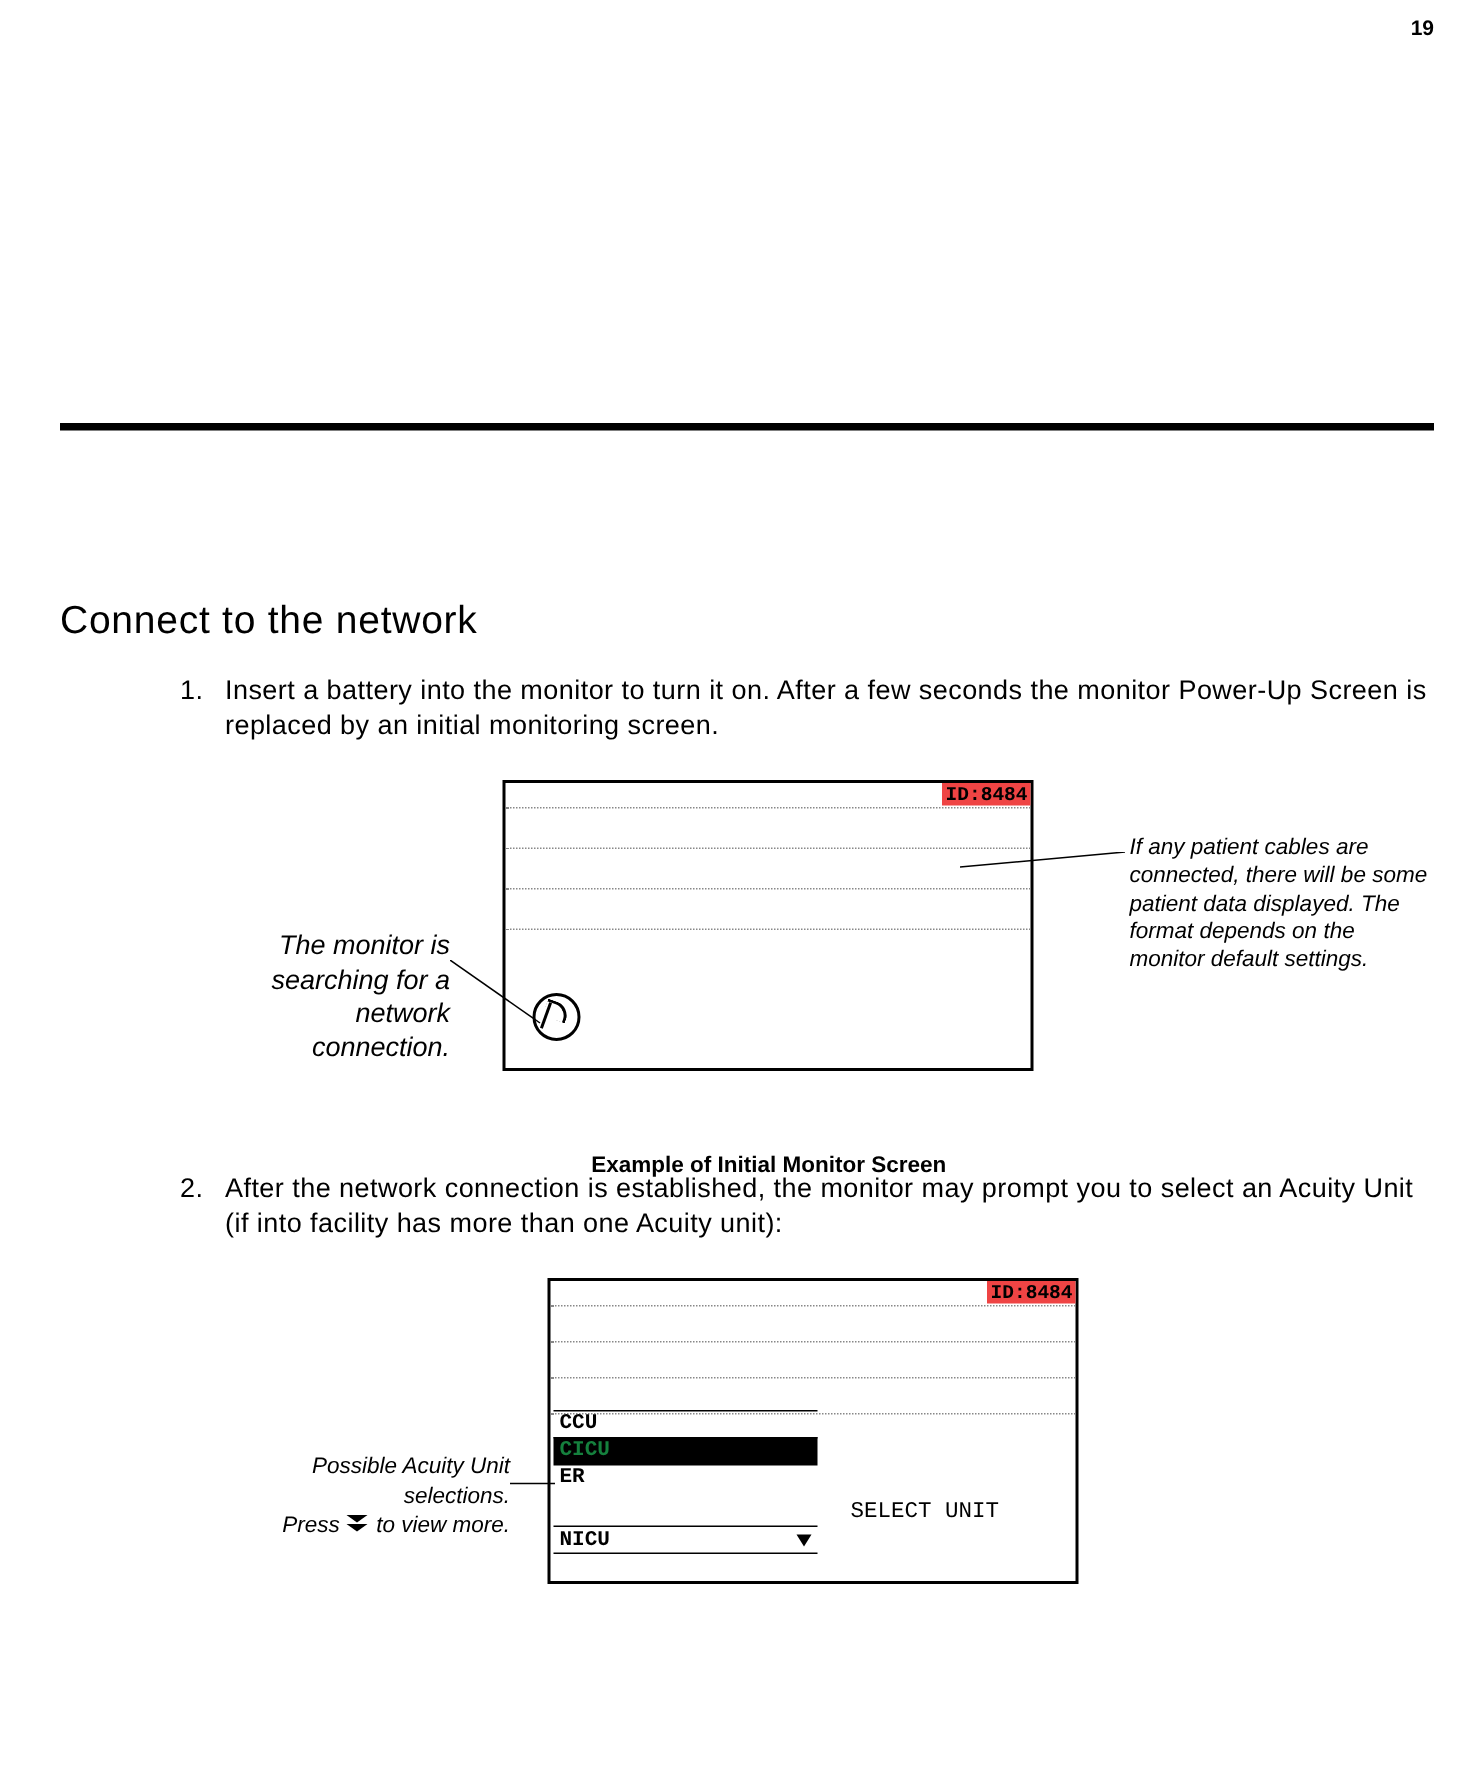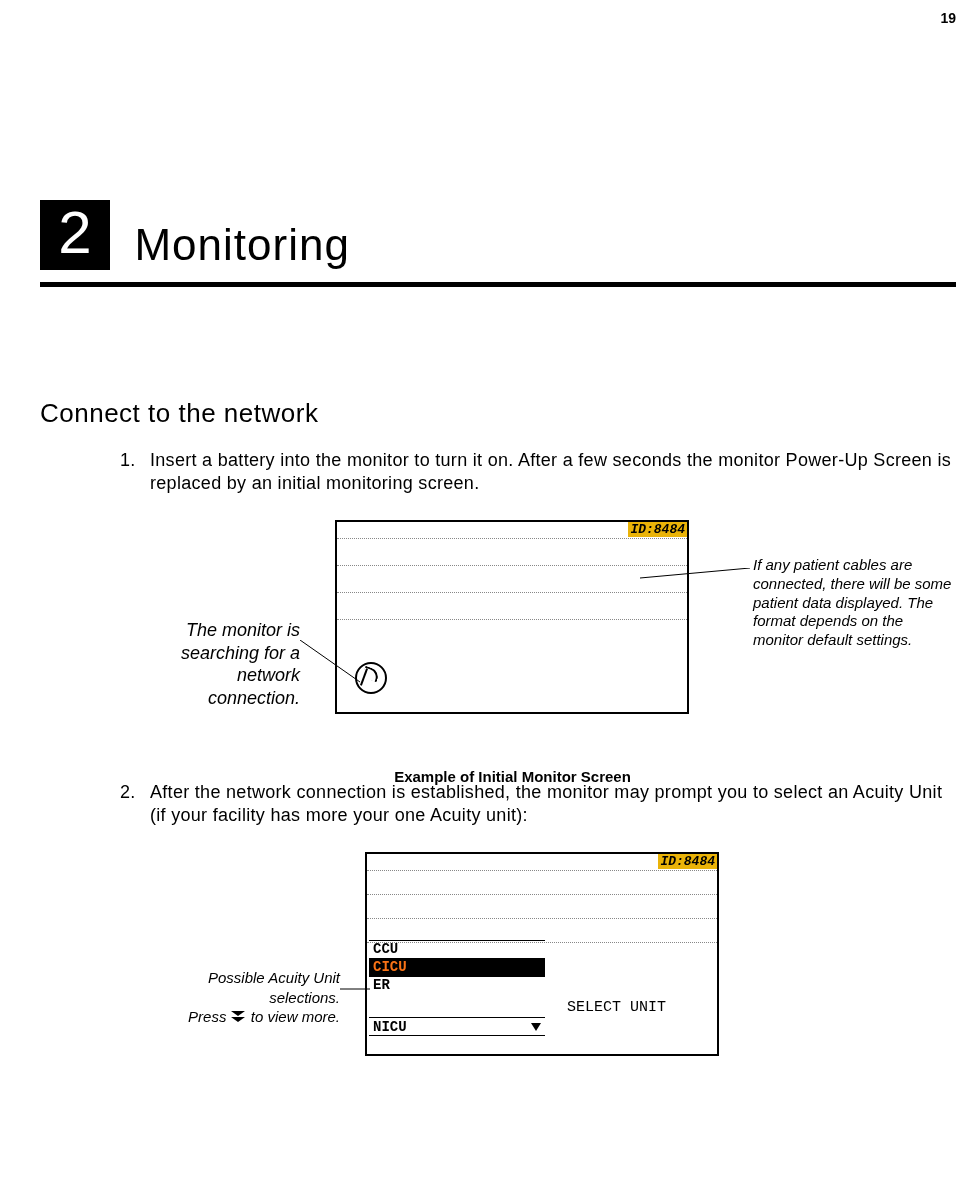--- a/index.html
+++ b/index.html
@@ -106,23 +106,22 @@
     height: 190px;
     position: relative;
     font-family: "Courier New", monospace;
     font-size: 13px;
     font-weight: bold;
     background: #fff;
   }
   .id-strip {
     position: absolute;
     top: 0; right: 0;
-    background: #eab308;
+    background: #ef4444;
     padding: 0 2px;
-    font-style: italic;
   }
   .dashed-row {
     position:absolute;
     left:0; right:0;
     height:0;
     border-top: 1px dotted #888;
   }
   .network-icon {
     position: absolute;
     left: 18px;
@@ -201,21 +200,21 @@
     font-size: 14px;
     line-height: 16px;
   }
   .unit-row {
     height: 17px;
     padding:0 4px;
     border-top:1px solid #000;
   }
   .unit-row.selected {
     background: #000;
-    color: #f97316;
+    color: #15803d;
   }
   .unit-last {
     border-bottom:1px solid #000;
     display:flex;
     justify-content:space-between;
     align-items:center;
     margin-top:23px;
   }
   .down-tri {
     width:0;height:0;
@@ -270,24 +269,20 @@
 
   svg.leader { position:absolute; pointer-events:none; }
 </style>
 </head>
 <body>
 
 <div class="page">
 
   <div class="page-number">19</div>
 
-  <div class="chapter-header">
-    <span class="chapter-badge">2</span>
-    <span class="chapter-title">Monitoring</span>
-  </div>
   <div class="hr-thick"></div>
 
   <div class="h2 sub-title">Connect to the network</div>
 
   <div class="step step1">
     <span class="step-num">1.</span>
     <span>Insert a battery into the monitor to turn it on. After a few seconds the monitor Power-Up Screen is replaced by an initial monitoring screen.</span>
   </div>
 
   <div class="fig1">
@@ -307,21 +302,21 @@
   <svg class="leader" style="top:640px; left:300px;" width="70" height="50">
     <line x1="0" y1="0" x2="60" y2="42" stroke="#000" stroke-width="1"></line>
   </svg>
 
   <div class="callout-left-1">The monitor is searching for a network connection.</div>
   <div class="callout-right-1">If any patient cables are connected, there will be some patient data displayed. The format depends on the monitor default settings.</div>
   <div class="figcap1">Example of Initial Monitor Screen</div>
 
   <div class="step step2">
     <span class="step-num">2.</span>
-    <span>After the network connection is established, the monitor may prompt you to select an Acuity Unit (if your facility has more your one Acuity unit):</span>
+    <span>After the network connection is established, the monitor may prompt you to select an Acuity Unit (if into facility has more than one Acuity unit):</span>
   </div>
 
   <div class="fig2">
     <div class="monitor-screen" style="height:200px">
       <span class="id-strip">ID:8484</span>
       <div class="dashed-row" style="top:16px"></div>
       <div class="dashed-row" style="top:40px"></div>
       <div class="dashed-row" style="top:64px"></div>
       <div class="dashed-row" style="top:88px"></div>
       <div class="select-unit-label">SELECT UNIT</div>

